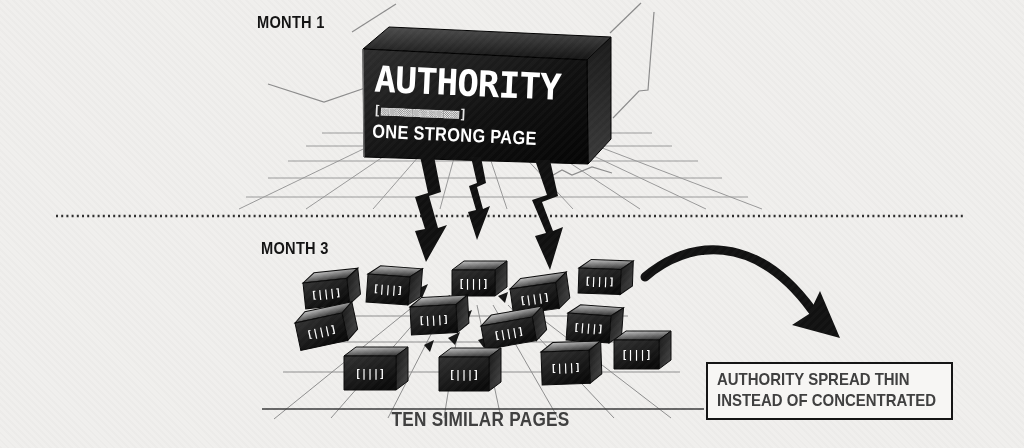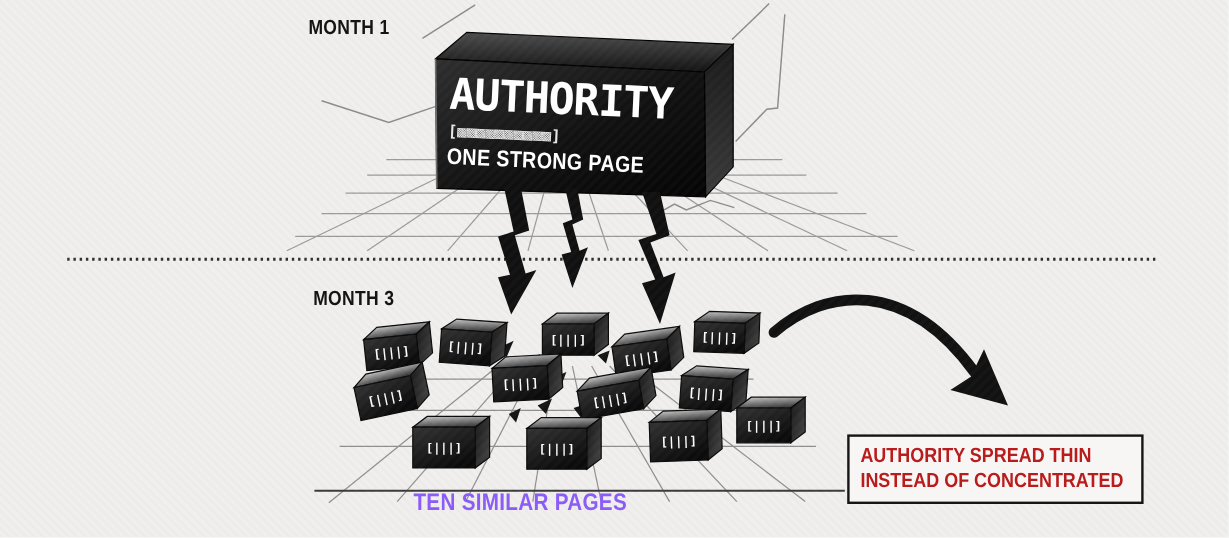--- a/index.html
+++ b/index.html
@@ -32,29 +32,29 @@
   }
   .box-meter{
     font-family:"DejaVu Sans Mono",monospace;font-weight:700;
     font-size:13px;line-height:1;color:#e6e6e6;margin:6px 0 0 13px;white-space:nowrap;
   }
   .box-subtitle{
     font-weight:700;font-size:19px;line-height:1;letter-spacing:0.4px;
     margin:5px 0 0 13px;
   }
   .caption{
-    left:330px;top:408px;width:300px;
-    font-weight:700;font-size:20px;color:#8b5cf6;letter-spacing:0.3px;
+    left:330px;top:408px;width:300px;text-align:center;
+    font-weight:700;font-size:20px;color:#404040;letter-spacing:0.3px;
   }
   .caption .cond{transform:scaleX(0.86);transform-origin:center;}
   .callout{
     left:706px;top:362px;width:247px;box-sizing:border-box;
     border:2px solid #151515;background:#f7f6f4;
     padding:5px 9px 6px 9px;
-    font-weight:700;font-size:17px;line-height:1.25;color:#b91c1c;
+    font-weight:700;font-size:17px;line-height:1.25;color:#404040;
   }
   .callout .cond{display:block;transform:scaleX(0.88);}
   .cube-label{
     font-family:"DejaVu Sans Mono",monospace;font-size:10px;font-weight:700;fill:#ffffff;
   }
 </style>
 </head>
 <body>
 
 <div class="stage">

